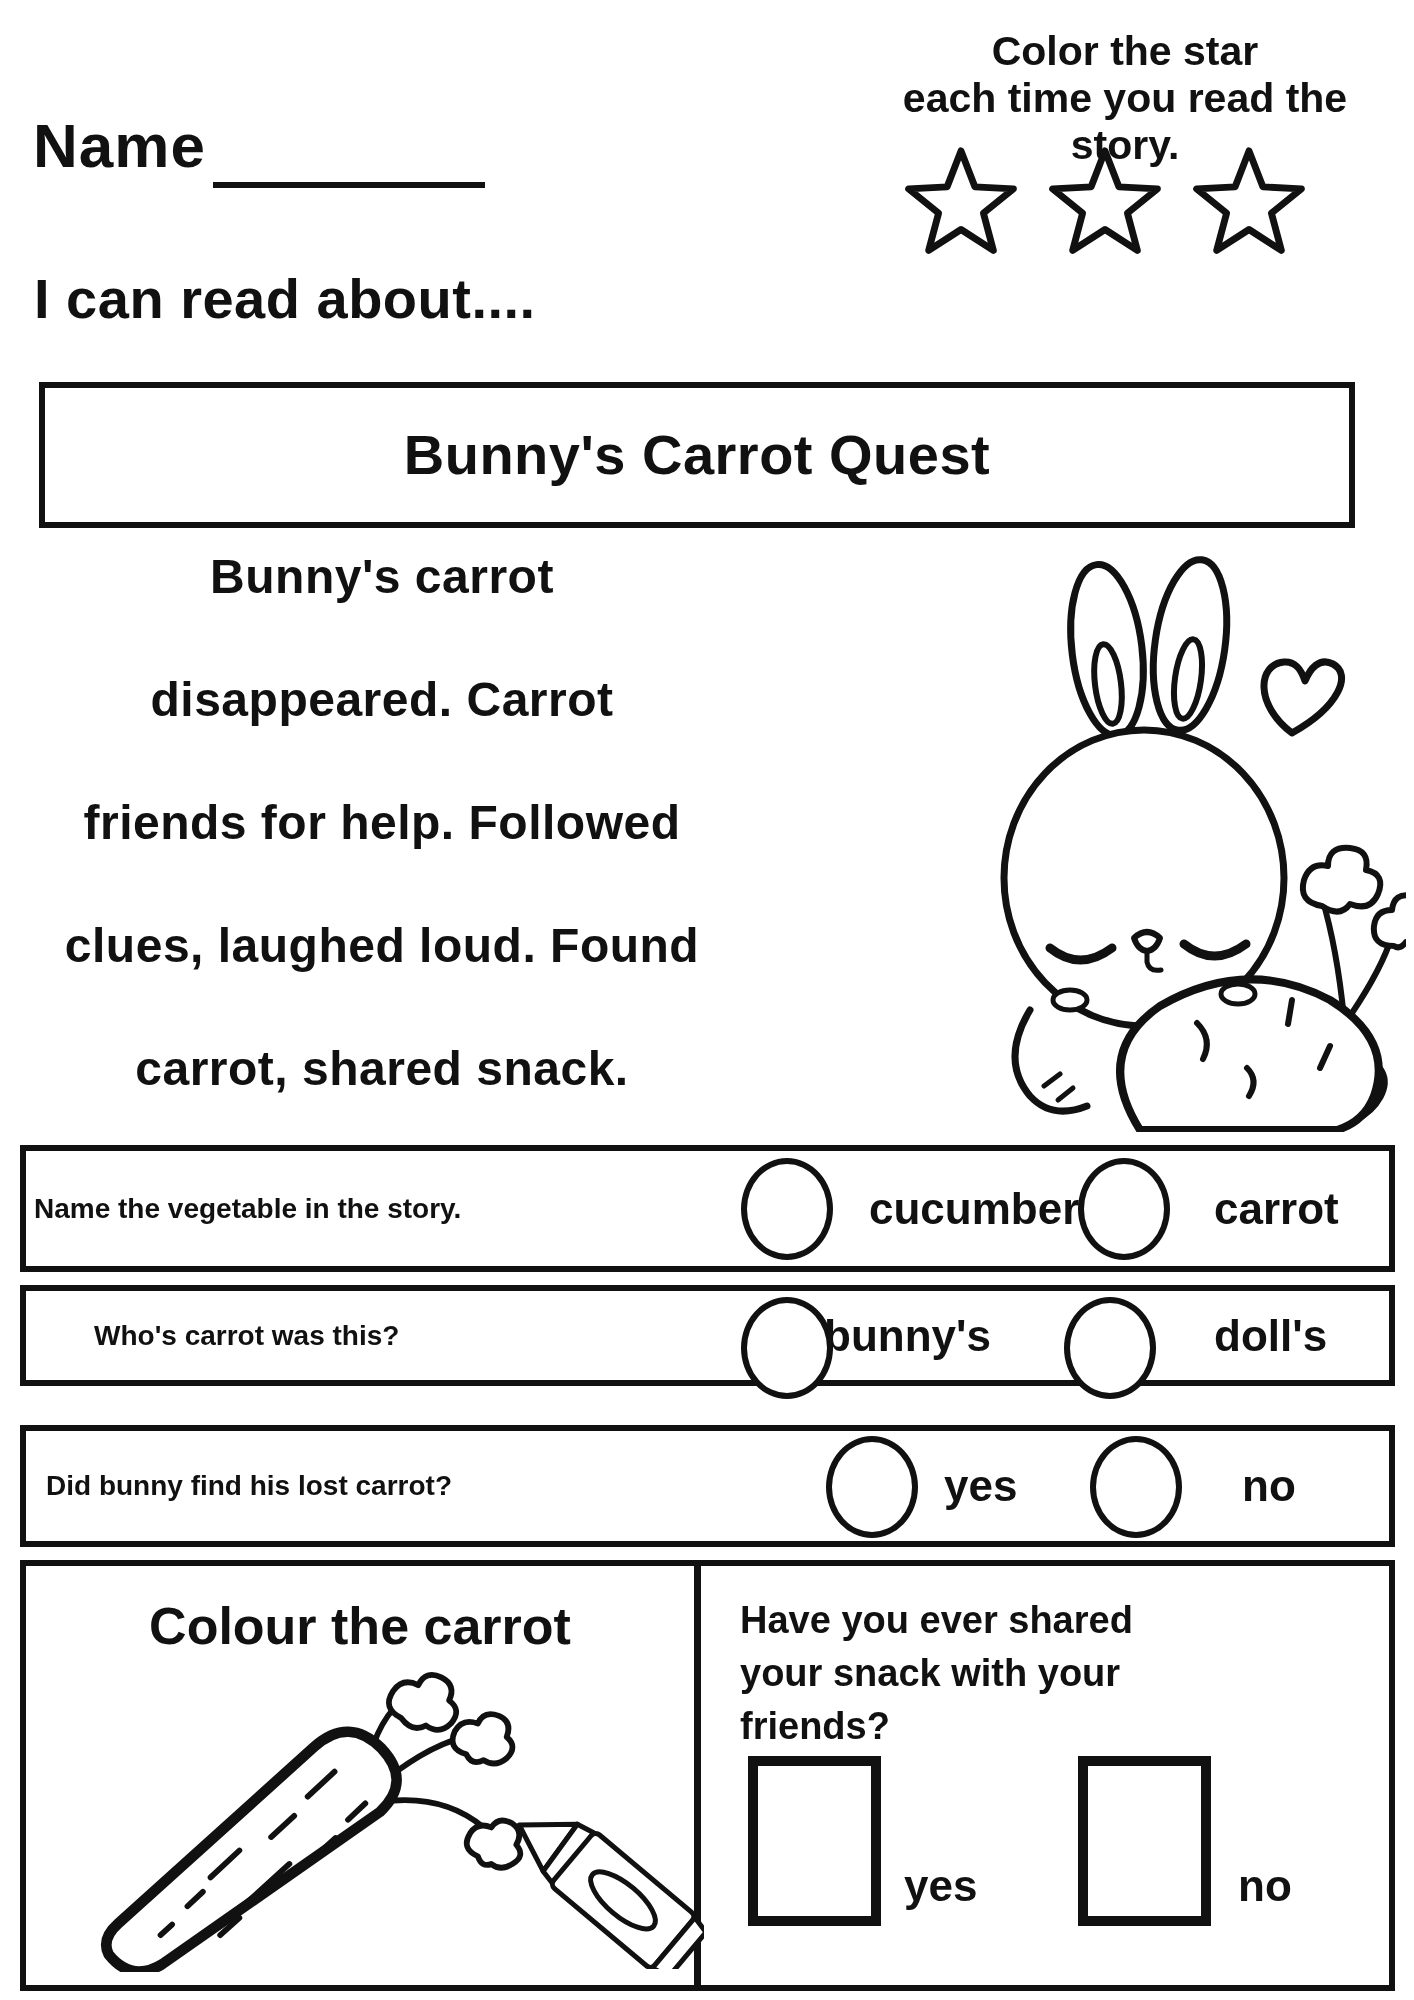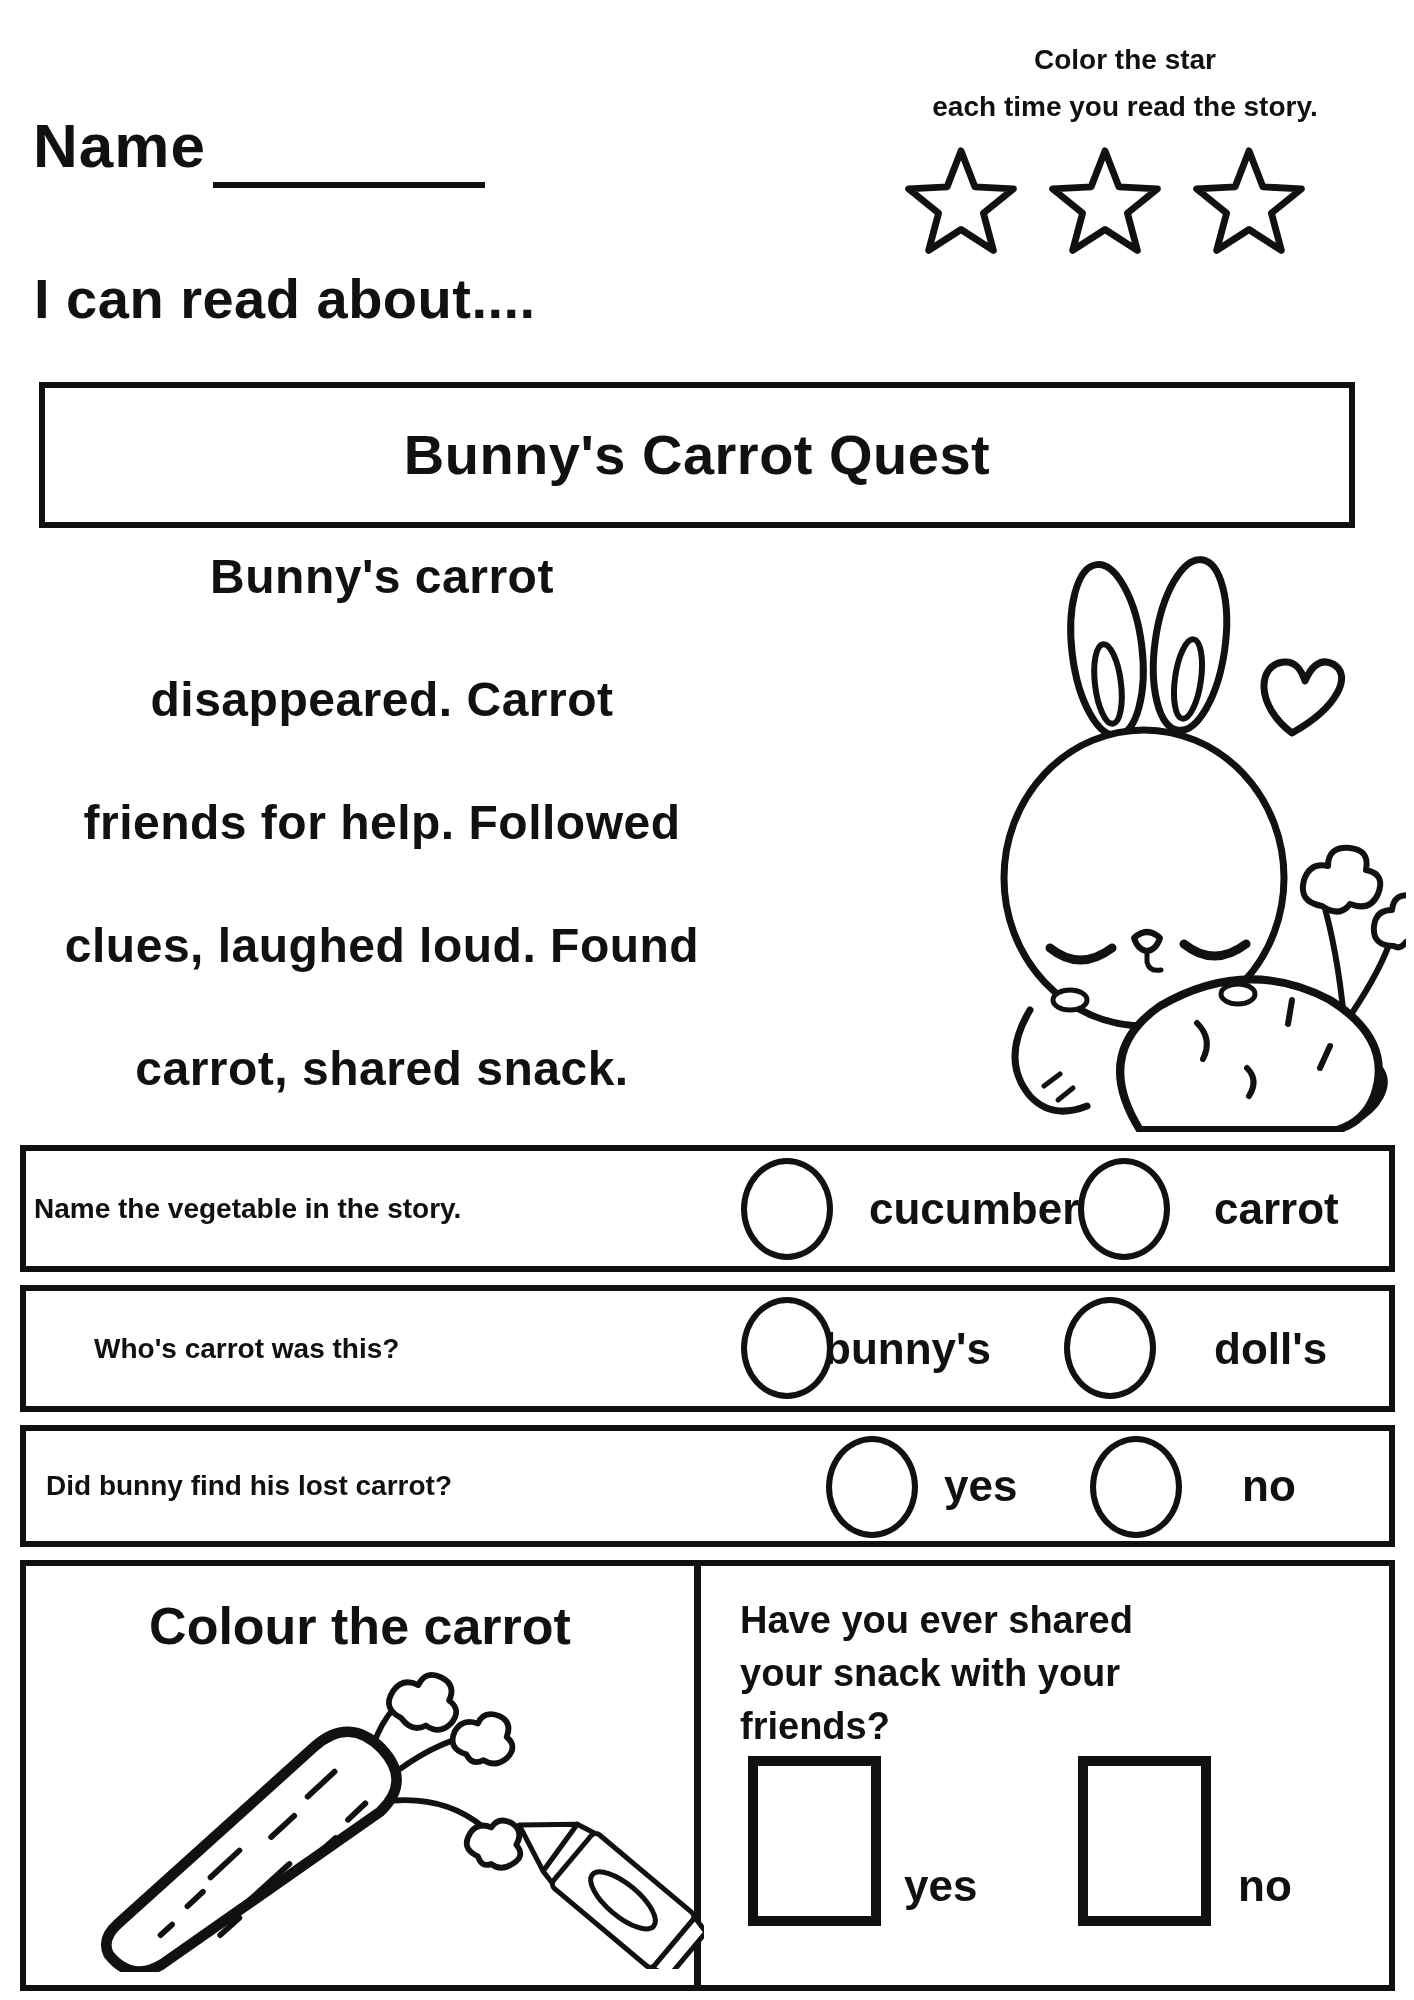--- a/index.html
+++ b/index.html
@@ -6,42 +6,42 @@
   body { background:#888; font-family:"Liberation Sans", sans-serif; }
   .page {
     position:relative; width:1414px; height:2000px; background:#ffffff;
     color:#111; overflow:hidden; margin:0 auto; font-weight:700;
   }
   .abs { position:absolute; }
 
   
   .name-label { left:33px; top:110px; font-size:62px; letter-spacing:1px; }
   .name-line { left:213px; top:182px; width:272px; height:6px; background:#111; border:none; }
-  .star-note { left:860px; top:36px; width:530px; text-align:center; font-size:28px; line-height:47px; }
+  .star-note { left:860px; top:28px; width:530px; text-align:center; font-size:41px; line-height:47px; }
   .stars-row { left:903px; top:143px; display:flex; gap:26px; }
   .star-box svg { display:block; }
 
   .intro-line { left:34px; top:266px; font-size:56px; letter-spacing:0.5px; }
 
   .title-box {
     left:39px; top:382px; width:1316px; height:146px;
     border:6px solid #111; text-align:center;
   }
   .title-text { width:100%; line-height:134px; font-size:56px; letter-spacing:0.5px; }
 
   
   .story { left:24px; top:515px; width:716px; text-align:center; }
   .story-line { font-size:48px; line-height:123px; letter-spacing:0.5px; white-space:nowrap; }
 
   .bunny-wrap { left:992px; top:548px; width:414px; height:584px; }
 
   
   .q-row { left:20px; width:1375px; border:6px solid #111; background:#fff; }
   .q1 { top:1145px; height:127px; }
-  .q2 { top:1285px; height:127px; }
+  .q2 { top:1285px; height:101px; }
   .q3 { top:1425px; height:122px; }
   .q-prompt { font-size:28px; top:50%; transform:translateY(-50%); white-space:nowrap; }
   .opt-circle {
     width:92px; height:102px; border:6px solid #111; border-radius:50%;
     background:#fff;
   }
   .opt-label { font-size:44px; top:50%; transform:translateY(-50%); white-space:nowrap; }
 
   
   .bottom-box { left:20px; top:1560px; width:1375px; height:431px; border:6px solid #111; }

